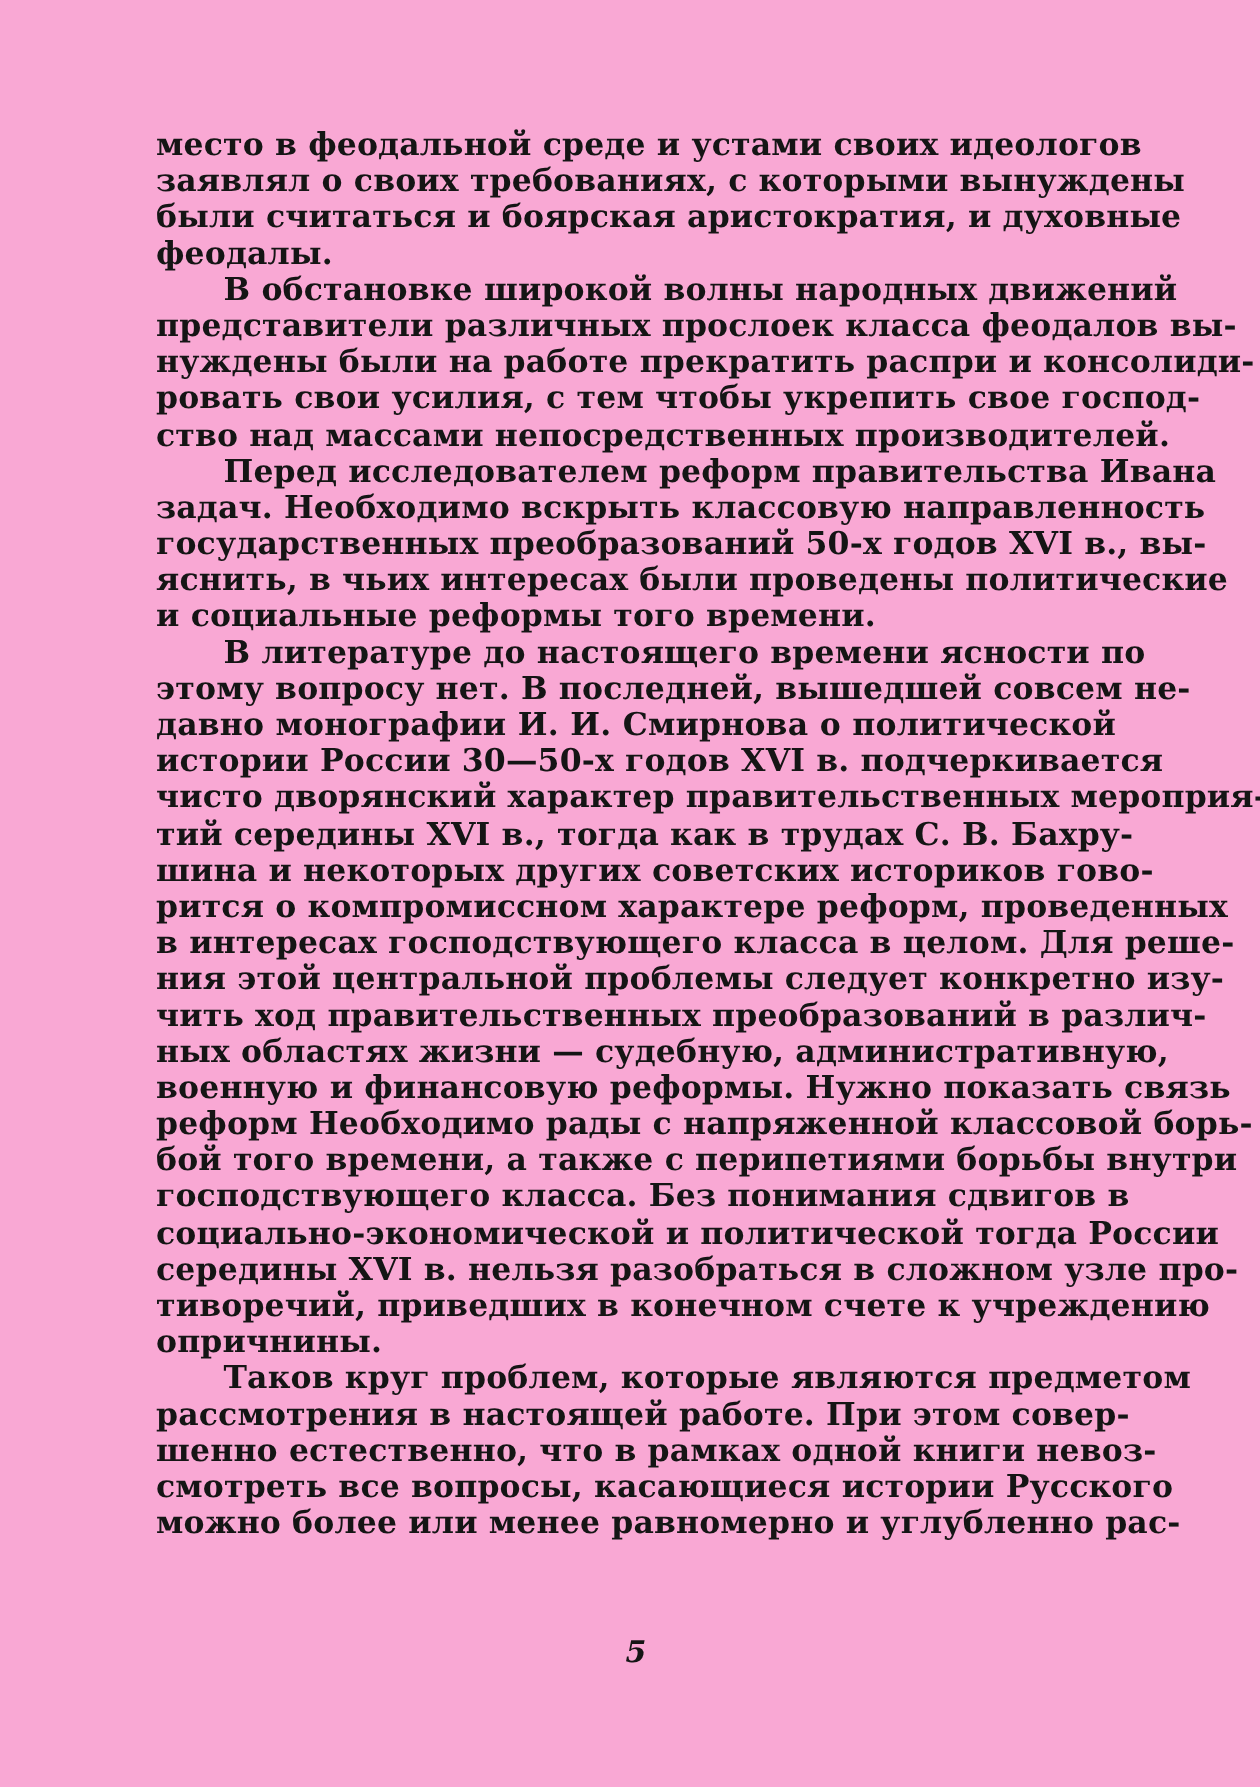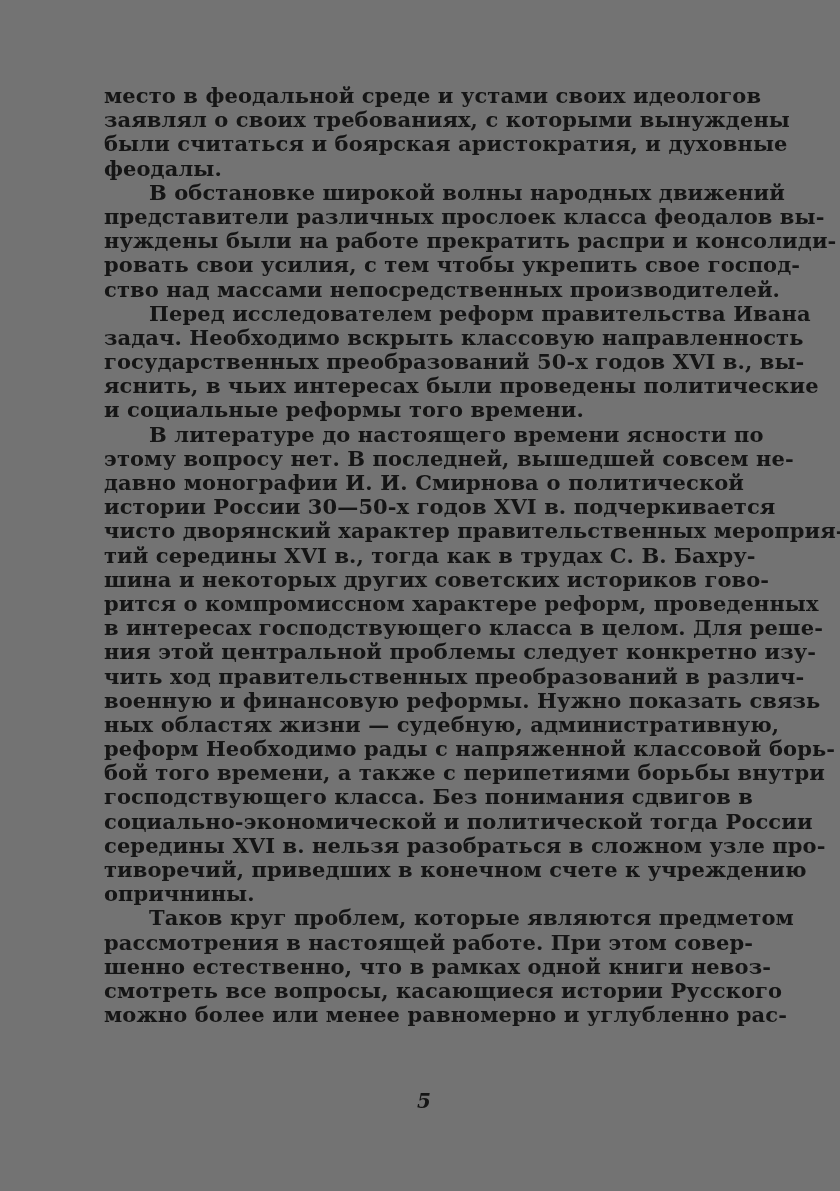--- a/index.html
+++ b/index.html
@@ -4,21 +4,21 @@
 <style>
   html, body {
     margin: 0;
     padding: 0;
     background: #ffffff;
   }
   .page {
     position: relative;
     width: 840px;
     height: 1191px;
-    background: #737373;
+    background: #f9a8d4;
     overflow: hidden;
     font-family: "DejaVu Serif", "Liberation Serif", serif;
     color: #151515;
   }
   .textblock {
     position: absolute;
     left: 104px;
     top: 84px;
     width: 640px;
   }
@@ -87,22 +87,22 @@
       <div class="line">этому вопросу нет. В последней, вышедшей совсем не-</div>
       <div class="line">давно монографии И. И. Смирнова о политической</div>
       <div class="line">истории России 30—50-х годов XVI в. подчеркивается</div>
       <div class="line">чисто дворянский характер правительственных мероприя-</div>
       <div class="line">тий середины XVI в., тогда как в трудах С. В. Бахру-</div>
       <div class="line">шина и некоторых других советских историков гово-</div>
       <div class="line">рится о компромиссном характере реформ, проведенных</div>
       <div class="line">в интересах господствующего класса в целом. Для реше-</div>
       <div class="line">ния этой центральной проблемы следует конкретно изу-</div>
       <div class="line">чить ход правительственных преобразований в различ-</div>
+      <div class="line">ных областях жизни — судебную, административную,</div>
       <div class="line">военную и финансовую реформы. Нужно показать связь</div>
-      <div class="line">ных областях жизни — судебную, административную,</div>
       <div class="line">реформ Необходимо рады с напряженной классовой борь-</div>
       <div class="line">бой того времени, а также с перипетиями борьбы внутри</div>
       <div class="line">господствующего класса. Без понимания сдвигов в</div>
       <div class="line">социально-экономической и политической тогда России</div>
       <div class="line">середины XVI в. нельзя разобраться в сложном узле про-</div>
       <div class="line">тиворечий, приведших в конечном счете к учреждению</div>
       <div class="line end">опричнины.</div>
     </div>
 
     <div class="paragraph">

